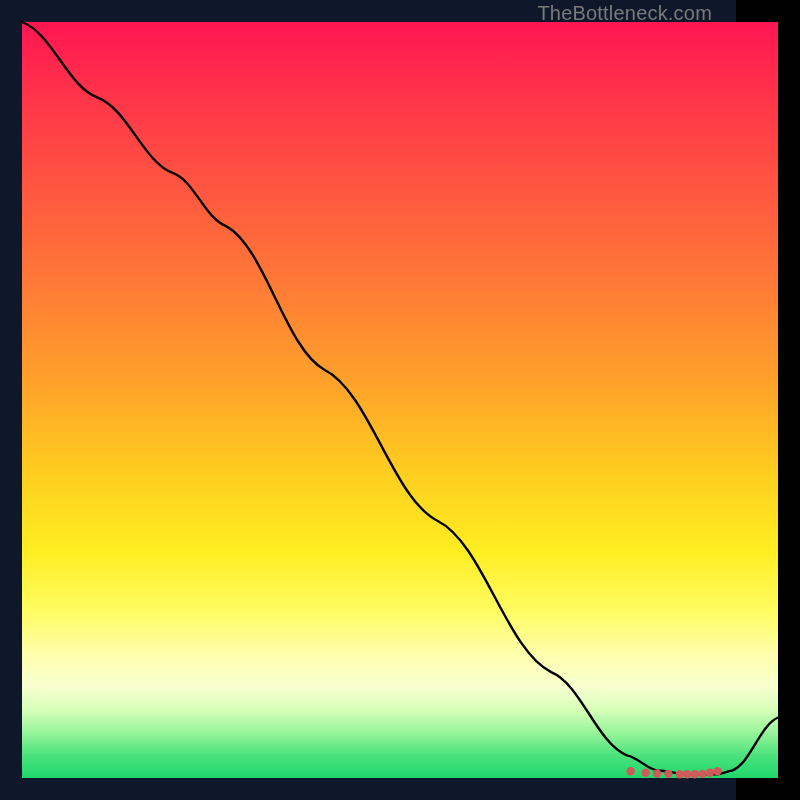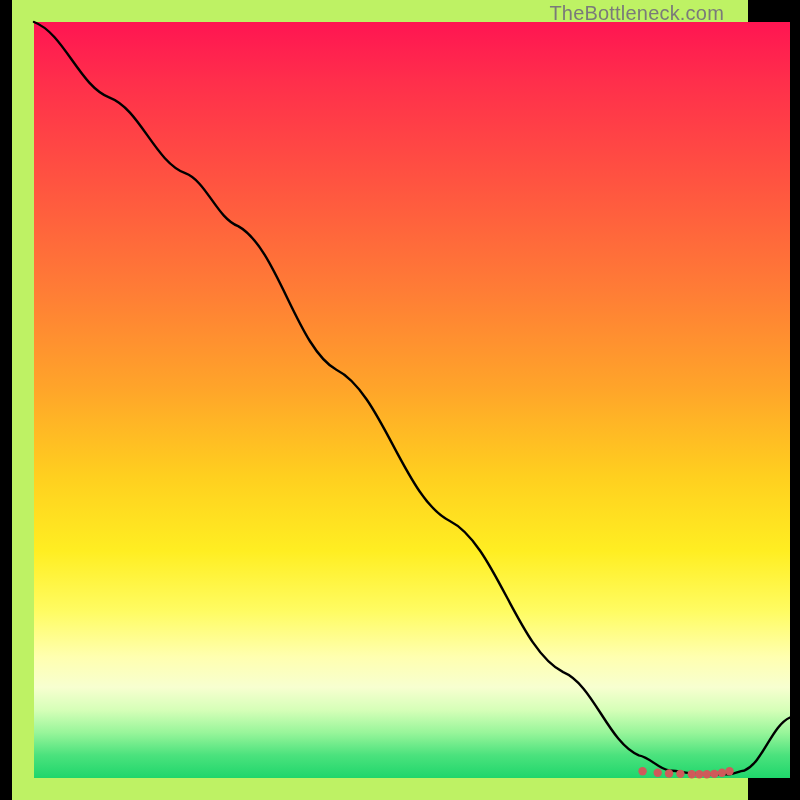--- a/index.html
+++ b/index.html
@@ -7,24 +7,24 @@
     padding: 0;
     width: 800px;
     height: 800px;
     background: #000;
     overflow: hidden;
     font-family: Arial, Helvetica, sans-serif;
   }
   .frame {
     position: absolute;
     top: 0;
-    left: 12px;
+    left: 0;
     width: 736px;
     height: 800px;
-    background: #bef264;
+    background: #0f172a;
   }
   .plot {
     position: absolute;
     top: 22px;
     left: 22px;
     width: 756px;
     height: 756px;
     
     background: linear-gradient(to bottom,
       #ff1552 0%,

